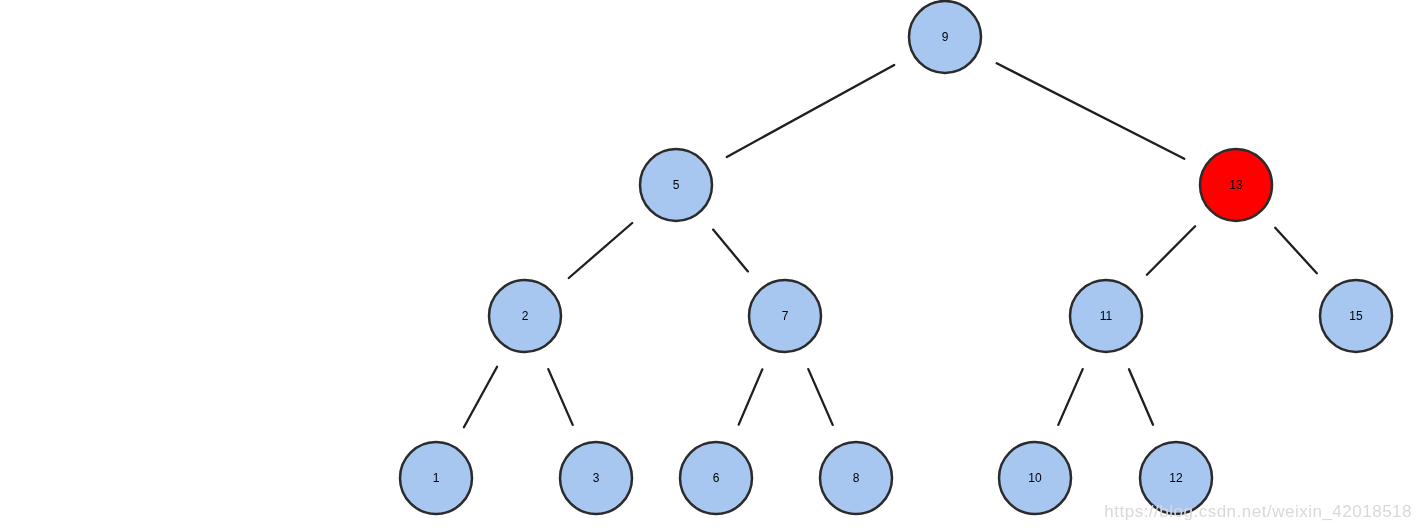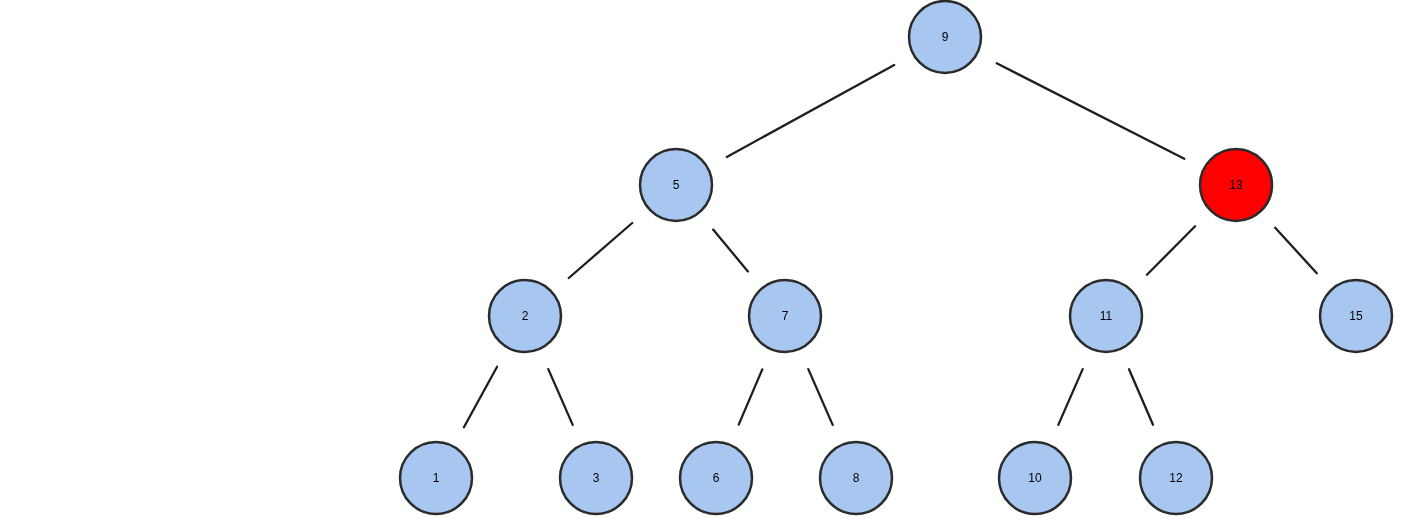--- a/index.html
+++ b/index.html
@@ -102,13 +102,14 @@
       </g>
       <g>
         <circle cx="1035" cy="478" r="36" fill="#a7c7f0" stroke="#2b2b2b" stroke-width="2.5"></circle>
         <text x="1035" y="478" dy="0.35em" text-anchor="middle" fill="#000000" font-size="12">10</text>
       </g>
       <g>
         <circle cx="1176" cy="478" r="36" fill="#a7c7f0" stroke="#2b2b2b" stroke-width="2.5"></circle>
         <text x="1176" y="478" dy="0.35em" text-anchor="middle" fill="#000000" font-size="12">12</text>
       </g>
     </svg>
+  <div class="watermark" style="color: rgb(217, 217, 217);">https://blog.csdn.net/weixin_42018518</div>
 </div>
 
 </body></html>

